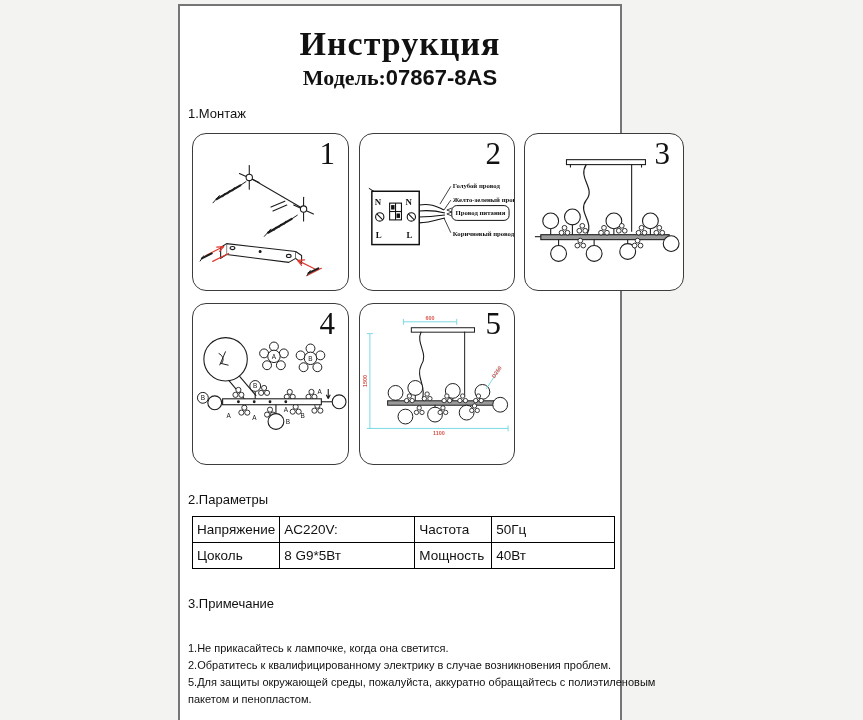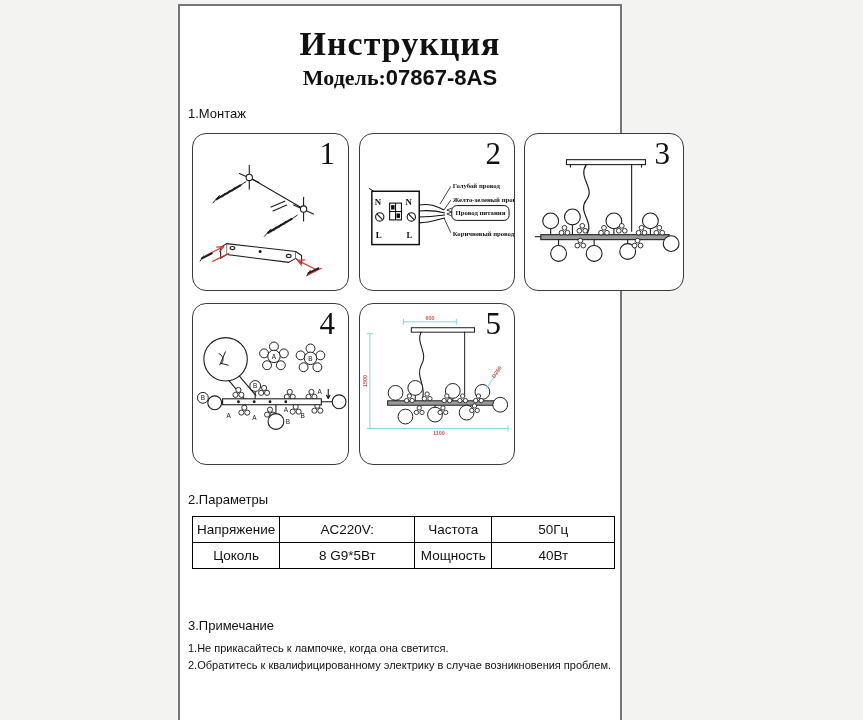--- a/index.html
+++ b/index.html
@@ -12,31 +12,31 @@
     position:absolute;left:178px;top:4px;width:444px;height:716px;
     background:#fff;border:2px solid #757575;border-bottom:none;box-sizing:border-box;
   }
   .header{position:absolute;top:20px;left:0;right:0;text-align:center;}
   .title{font-family:"Liberation Serif",serif;font-weight:bold;font-size:34px;line-height:1.05;letter-spacing:1px;}
   .model{font-size:22px;font-weight:bold;margin-top:3px;}
   .model .mlabel{font-family:"Liberation Serif",serif;}
   .section-heading{position:absolute;left:8px;font-size:13px;}
   #h-montage{top:100px;}
   #h-params{top:486px;}
-  #h-notes{top:612px;}
+  #h-notes{top:590px;}
   .panel{position:absolute;border:1.5px solid #3c3c3c;border-radius:14px;background:#fff;box-sizing:border-box;}
   .panel .num{position:absolute;top:1px;right:13px;font-family:"Liberation Serif",serif;font-size:31px;line-height:1.2;}
   .panel svg{position:absolute;left:0;top:0;width:100%;height:100%;}
   #p1{left:12px;top:127px;width:157px;height:158px;}
   #p2{left:179px;top:127px;width:156px;height:158px;}
   #p3{left:344px;top:127px;width:160px;height:158px;}
   #p4{left:12px;top:297px;width:157px;height:162px;}
   #p5{left:179px;top:297px;width:156px;height:162px;}
   .params-table{position:absolute;left:12px;top:510px;border-collapse:collapse;}
-  .params-table td{border:1.5px solid #000;height:25px;text-align:center;font-size:13.5px;padding:0 4px;white-space:nowrap;}
+  .params-table td{border:1.5px solid #000;height:25px;text-align:left;font-size:13.5px;padding:0 4px;white-space:nowrap;}
   .notes{position:absolute;left:8px;top:598px;width:500px;font-size:11px;line-height:17px;margin-top:36px;}
   .note{margin:0;}
   .wire-label{font-family:"Liberation Serif",serif;font-weight:bold;fill:#111;}
   .dim-line{stroke:#79d9e5;stroke-width:1;fill:none;}
   .dim-text{fill:#d9544b;font-size:5.5px;font-weight:bold;}
   .ltr{font-size:6.5px;fill:#111;}
 </style>
 </head>
 <body>
 
@@ -370,15 +370,16 @@
         <td>40Вт</td>
       </tr>
     </tbody>
   </table>
 
   <div class="section-heading" id="h-notes">3.Примечание</div>
 
   <div class="notes">
     <p class="note">1.Не прикасайтесь к лампочке, когда она светится.</p>
     <p class="note">2.Обратитесь к квалифицированному электрику в случае возникновения проблем.</p>
+    <p class="note">5.Для защиты окружающей среды, пожалуйста, аккуратно обращайтесь с полиэтиленовым пакетом и пенопластом.</p>
   </div>
 
 </div>
 
 </body></html>

